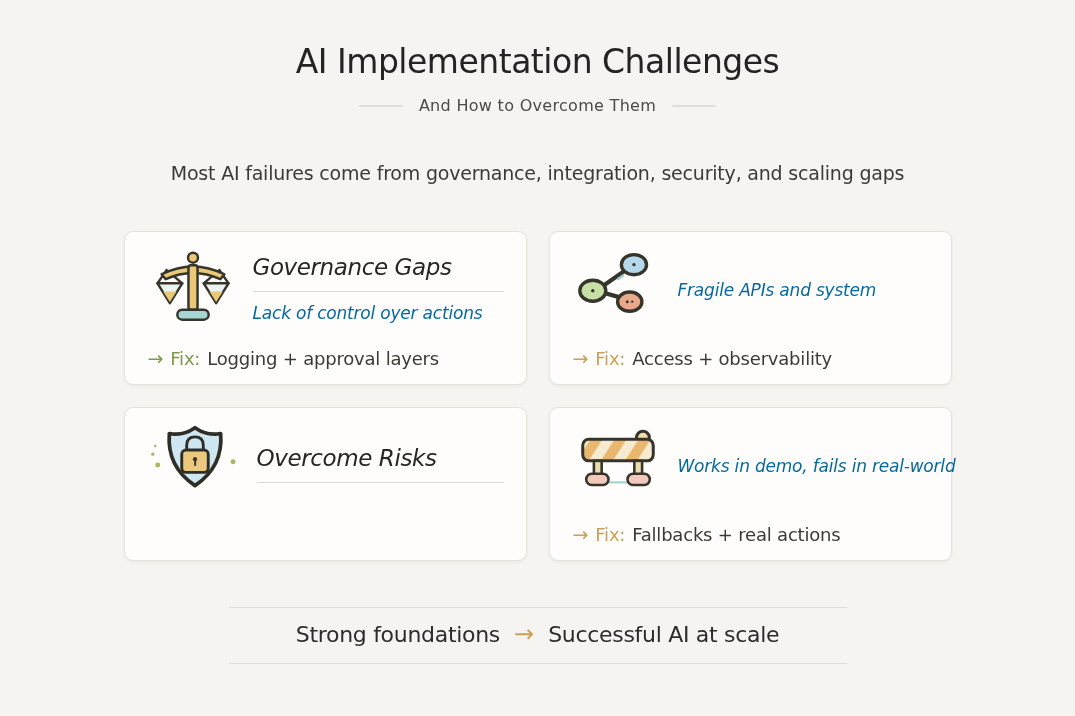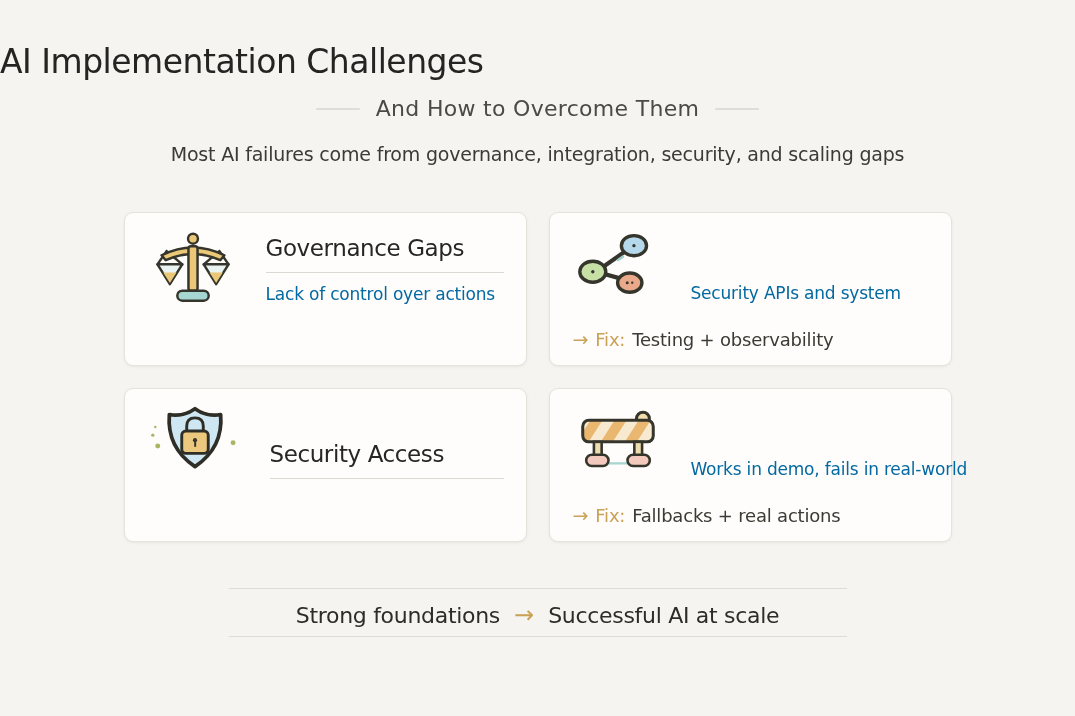--- a/index.html
+++ b/index.html
@@ -8,36 +8,36 @@
     width: 1075px; height: 716px;
     background: #f5f4f1;
     font-family: "DejaVu Sans", "Liberation Sans", sans-serif;
     color: #2d2d2b;
     overflow: hidden;
   }
   .page { padding-top: 42px; }
 
   
   .main-title {
-    text-align: left;
+    text-align: center;
     font-size: 33px;
     letter-spacing: -0.5px;
     color: #242423;
     font-weight: normal;
     margin: 0;
   }
   .subtitle-row {
     margin-top: 15px;
     display: flex; align-items: center; justify-content: center;
     gap: 16px;
   }
-  .subtitle-text { font-size: 22px; color: #4a4a47; letter-spacing: 0.3px; }
+  .subtitle-text { font-size: 16px; color: #4a4a47; letter-spacing: 0.3px; }
   .sub-line { width: 44px; height: 2px; background: #e0ddd7; border-radius: 1px; }
   .intro-text {
-    margin-top: 22px;
+    margin-top: 47px;
     text-align: center;
     font-size: 19px;
     color: #3a3a36;
     letter-spacing: -0.2px;
   }
 
   
   .grid {
     margin: 47px auto 0;
     width: 828px;
@@ -48,21 +48,21 @@
   }
   .card {
     position: relative;
     height: 154px;
     background: #fefdfb;
     border: 1px solid #e6e3dc;
     border-radius: 9px;
     box-shadow: 0 1px 3px rgba(60,55,40,0.07);
     padding: 14px 22px 0 22px;
   }
-  .card-top { display: flex; gap: 27px; align-items: flex-end; }
+  .card-top { display: flex; gap: 14px; align-items: center; font-style: italic; }
   .icon-wrap {
     flex: 0 0 92px; height: 76px;
     display: flex; align-items: center; justify-content: center;
   }
   .title-col { flex: 1; min-width: 0; }
   .card-title {
     font-size: 23px;
     letter-spacing: -0.4px;
     color: #262624;
     font-weight: normal;
@@ -90,21 +90,21 @@
   .fix-label { margin-right: 7px; }
   .accent-green .fix-arrow, .accent-green .fix-label { color: #7d9a4e; }
   .accent-gold  .fix-arrow, .accent-gold  .fix-label { color: #c9a256; }
 
   
   .footer-box {
     margin: 46px auto 0;
     width: 618px;
     border-top: 1px solid #dfdcd6;
     border-bottom: 1px solid #dfdcd6;
-    padding: 12px 0 7px;
+    padding: 12px 0 15px;
     display: flex; align-items: center; justify-content: center;
     gap: 14px;
   }
   .footer-text { font-size: 22px; color: #2c2c2a; letter-spacing: -0.3px; }
   .footer-arrow { font-size: 24px; color: #c9a256; }
 
   svg { display: block; }
 </style>
 </head>
 <body>
@@ -137,64 +137,67 @@
             <circle cx="52" cy="13" r="6" fill="#eac878" stroke="#35352c" stroke-width="3"></circle>
             <rect x="46.5" y="22" width="11" height="54" rx="3" fill="#eac878" stroke="#35352c" stroke-width="3"></rect>
             <rect x="33" y="76" width="38" height="12" rx="6" fill="#a5d6d2" stroke="#35352c" stroke-width="3"></rect>
           </svg>
         </div>
         <div class="title-col">
           <h2 class="card-title">Governance Gaps</h2>
           <div class="card-desc">Lack of control oyer actions</div>
         </div>
       </div>
+      <div class="fix-line">
+        <span class="fix-arrow">→</span><span class="fix-label">Fix:</span><span class="fix-text">Logging + approval layers</span>
+      </div>
     </div>
 
     <div class="card accent-gold">
       <div class="card-top">
         <div class="icon-wrap">
           <svg width="84" height="70" viewBox="0 0 100 80">
             <path d="M24 48 L64 20" stroke="#35352c" stroke-width="5" stroke-linecap="round"></path>
             <path d="M24 48 L60 58" stroke="#35352c" stroke-width="5" stroke-linecap="round"></path>
             <path d="M50 34 L56 30" stroke="#9fd0cc" stroke-width="3" stroke-linecap="round"></path>
             <ellipse cx="69" cy="17" rx="15" ry="12" fill="#b5d9ea" stroke="#35352c" stroke-width="4"></ellipse>
             <circle cx="69" cy="17" r="2" fill="#35352c"></circle>
             <ellipse cx="20" cy="48" rx="15.5" ry="12.5" fill="#c6e0a5" stroke="#35352c" stroke-width="4"></ellipse>
             <circle cx="20" cy="48" r="2" fill="#35352c"></circle>
             <ellipse cx="64" cy="61" rx="14.5" ry="11.5" fill="#eba98c" stroke="#35352c" stroke-width="4"></ellipse>
             <circle cx="61" cy="61" r="1.8" fill="#35352c"></circle>
             <circle cx="67" cy="61" r="1.4" fill="#35352c"></circle>
           </svg>
         </div>
         <div class="title-col">
-          <div class="card-desc">Security APIs and system</div>
+          <div class="card-desc">Fragile APIs and system</div>
         </div>
       </div>
       <div class="fix-line">
-        <span class="fix-arrow">→</span><span class="fix-label">Fix:</span><span class="fix-text">Testing + observability</span>
+        <span class="fix-arrow">→</span><span class="fix-label">Fix:</span><span class="fix-text">Access + observability</span>
       </div>
     </div>
 
     <div class="card accent-green">
       <div class="card-top">
         <div class="icon-wrap">
           <svg width="96" height="78" viewBox="0 0 116 94">
             <circle cx="7" cy="40" r="2" fill="#a9b765"></circle>
             <circle cx="13" cy="53" r="3" fill="#a9b765"></circle>
             <circle cx="10" cy="30" r="1.5" fill="#a9b765"></circle>
             <circle cx="104" cy="49" r="3" fill="#a9b765"></circle>
             <path d="M58 8 C66 14 78 17 89 15 C91 40 82 62 58 78 C34 62 25 40 27 15 C38 17 50 14 58 8 Z" fill="#cfe7f2" stroke="#2e2e26" stroke-width="4.5" stroke-linejoin="round"></path>
             <path d="M48 36 L48 29 Q48 19 58 19 Q68 19 68 29 L68 36" fill="none" stroke="#2e2e26" stroke-width="3.5"></path>
             <rect x="42" y="35" width="32" height="27" rx="5" fill="#ecc87e" stroke="#2e2e26" stroke-width="3.5"></rect>
             <circle cx="58" cy="46" r="2.5" fill="#35352c"></circle>
             <rect x="57" y="48" width="2.4" height="6" fill="#35352c"></rect>
           </svg>
         </div>
         <div class="title-col">
-          <h2 class="card-title">Security Access</h2>
+          <h2 class="card-title">Overcome Risks</h2>
         </div>
       </div>
     </div>
 
     <div class="card accent-gold">
       <div class="card-top">
         <div class="icon-wrap">
           <svg width="86" height="72" viewBox="0 0 100 82">
             <defs>
               <clipPath id="barclip">

